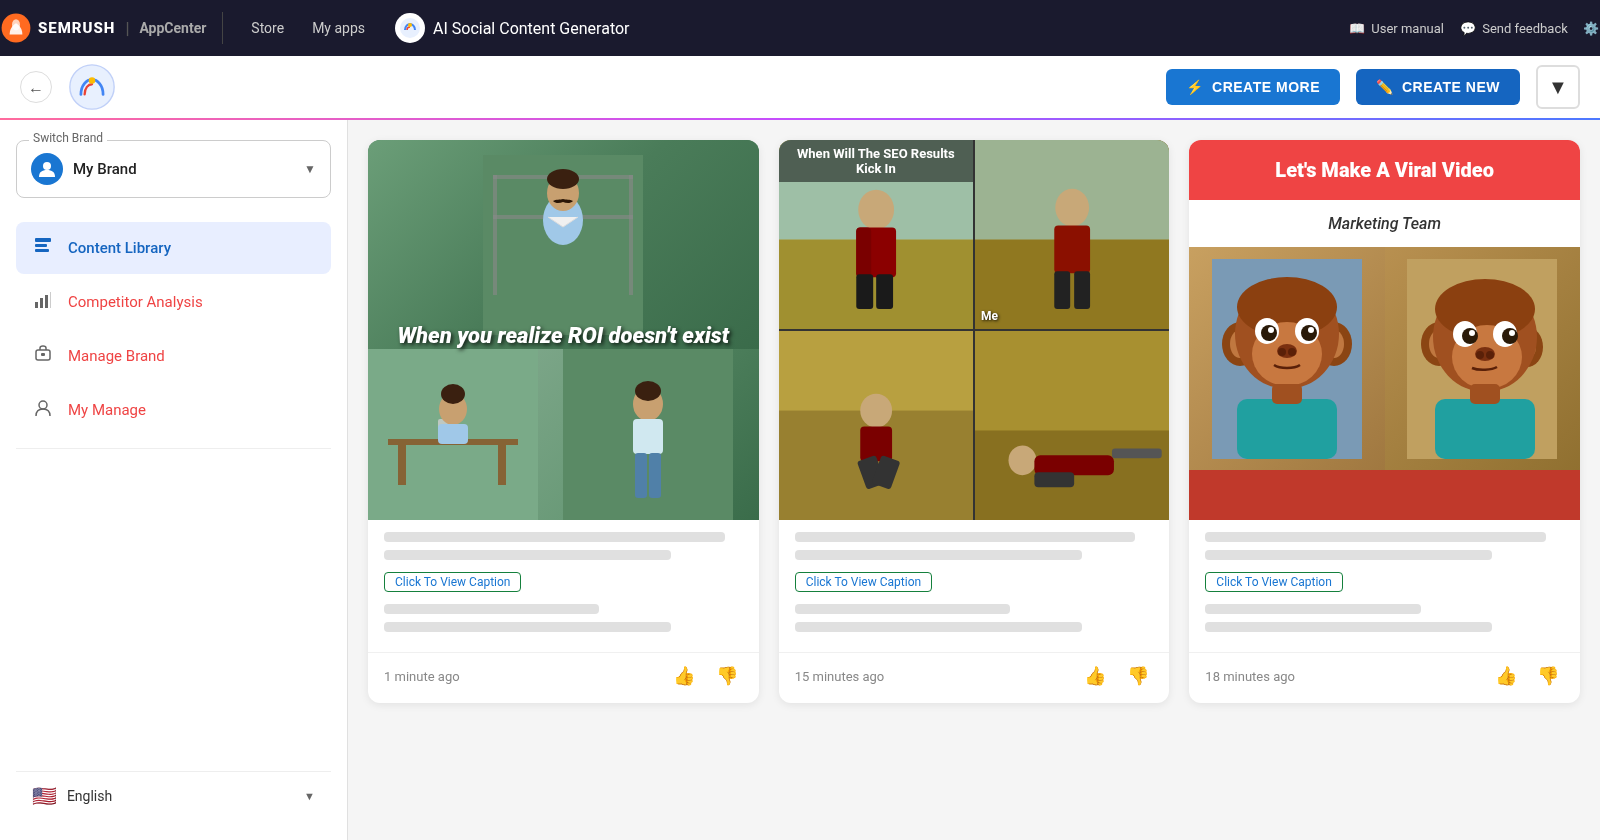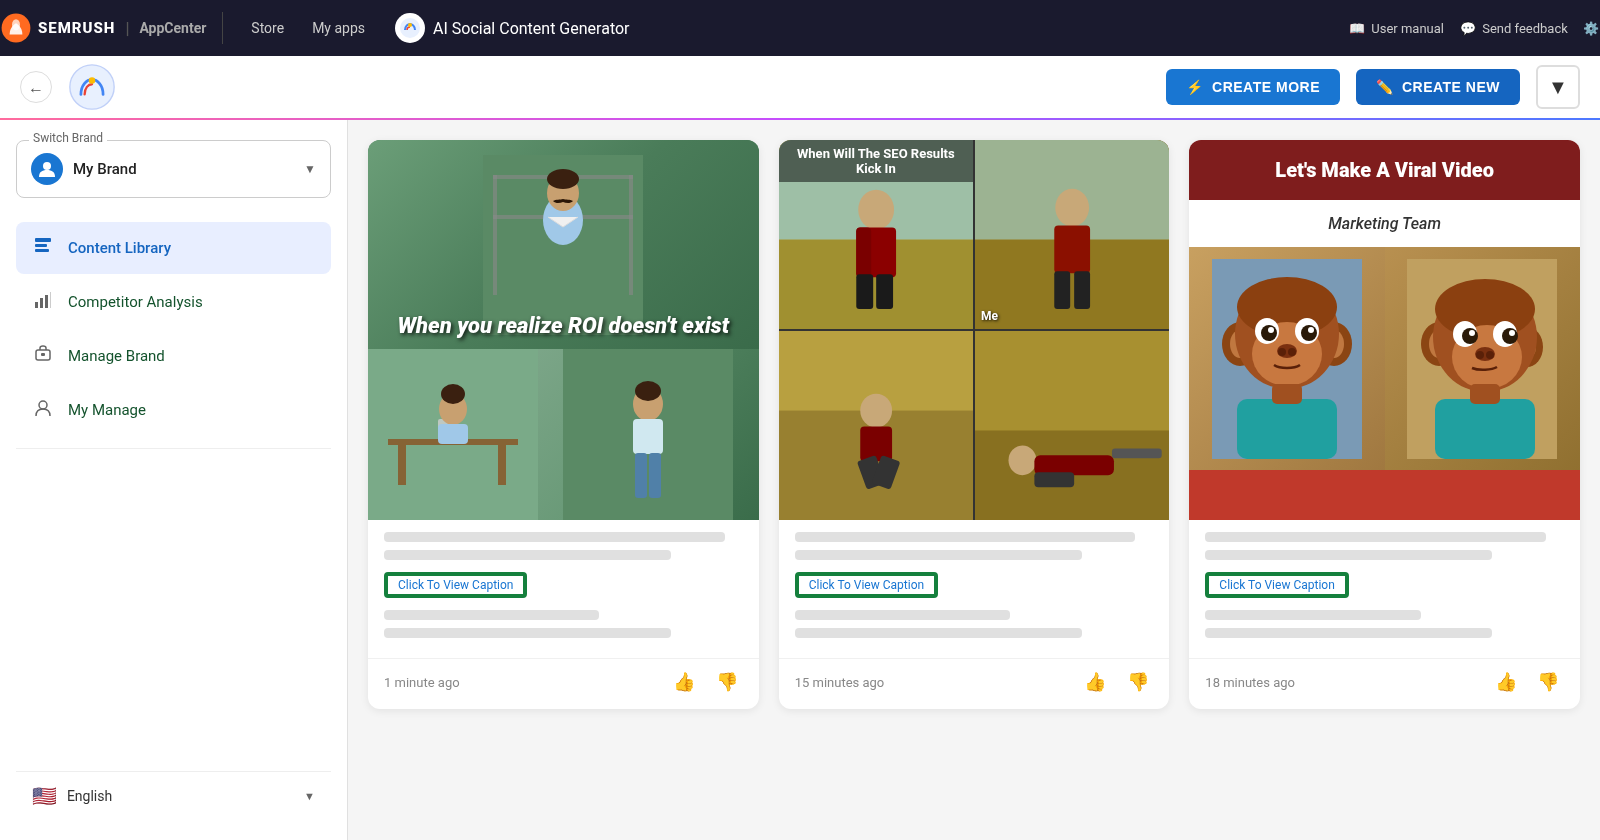--- a/index.html
+++ b/index.html
@@ -224,21 +224,21 @@
       font-size: 12px;
     }
     .nav-item {
       display: flex;
       align-items: center;
       gap: 14px;
       padding: 14px 16px;
       border-radius: 8px;
       cursor: pointer;
       font-size: 15px;
-      color: #14532d;
+      color: #ef4444;
       margin-bottom: 2px;
     }
     .nav-item.active {
       background: #e8eeff;
       color: #1565c0;
       font-weight: 500;
     }
     .nav-item-icon {
       font-size: 18px;
       width: 22px;
@@ -301,21 +301,21 @@
     .meme1-top {
       height: 55%;
       background: linear-gradient(135deg, #6b9e78, #4a7c59, #3a6b4a);
       position: relative;
       display: flex;
       align-items: center;
       justify-content: center;
     }
     .meme1-text-overlay {
       position: absolute;
-      bottom: 10px;
+      bottom: 0;
       left: 0;
       right: 0;
       text-align: center;
       color: white;
       font-size: 22px;
       font-weight: 900;
       text-shadow: 2px 2px 4px rgba(0,0,0,0.8);
       line-height: 1.2;
       padding: 0 10px;
       font-style: italic;
@@ -376,21 +376,21 @@
     
     .meme3-container {
       width: 100%;
       height: 100%;
       display: flex;
       flex-direction: column;
       background: white;
     }
     .meme3-red-bar-top {
       height: 60px;
-      background: #7f1d1d;
+      background: #ef4444;
       display: flex;
       align-items: center;
       justify-content: center;
     }
     .meme3-title {
       font-size: 20px;
       font-weight: 900;
       color: white;
       text-align: center;
       padding: 0 12px;
@@ -442,21 +442,21 @@
       background: #e0e0e0;
       border-radius: 4px;
       margin-bottom: 8px;
     }
     .text-line.short { width: 60%; }
     .text-line.medium { width: 80%; }
     .text-line.long { width: 95%; }
     .caption-link {
       display: inline-block;
       background: white;
-      border: 4px solid #15803d;
+      border: 1px solid #15803d;
       color: #1976d2;
       font-size: 12px;
       padding: 2px 10px;
       border-radius: 4px;
       cursor: pointer;
       margin: 4px 0;
     }
     .card-footer {
       display: flex;
       align-items: center;

